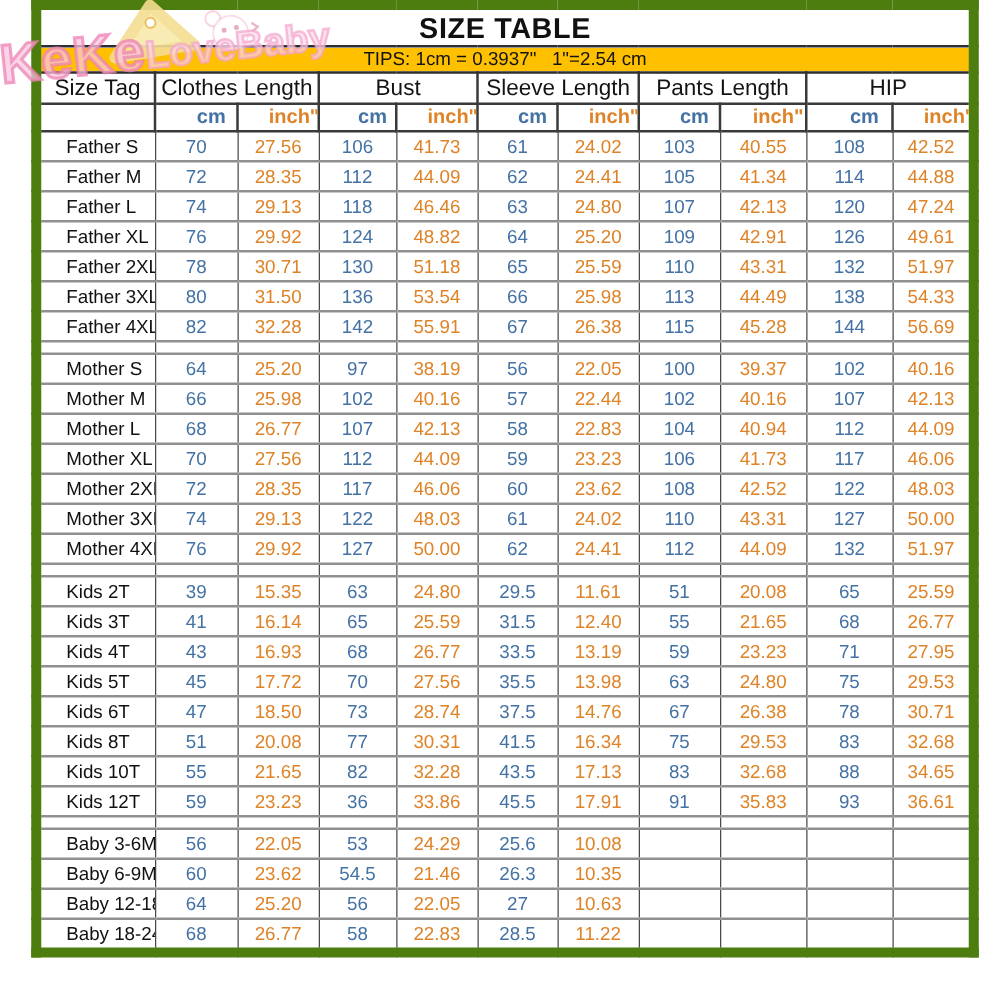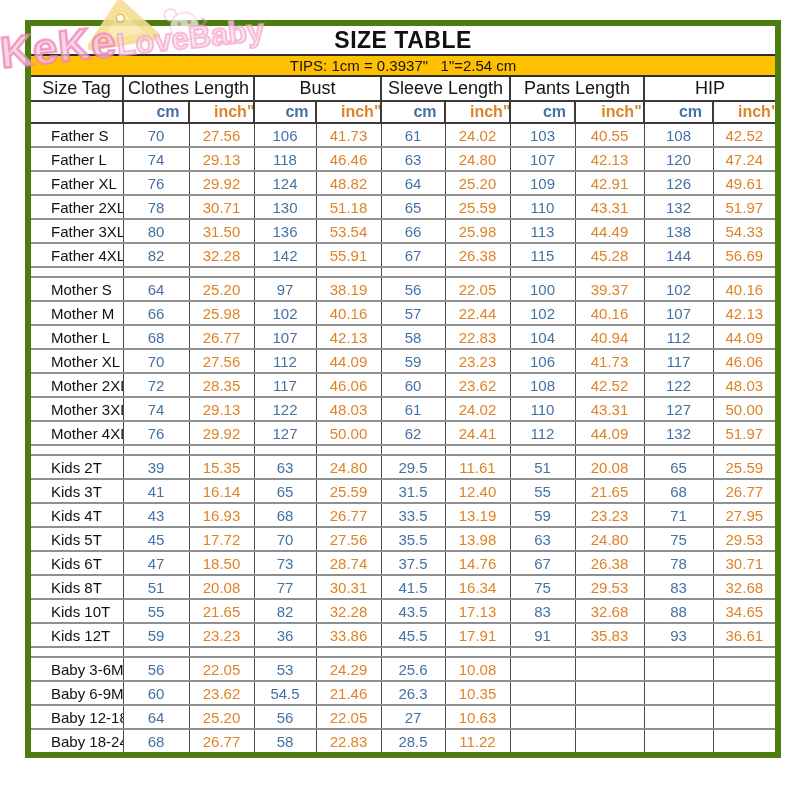--- a/index.html
+++ b/index.html
@@ -10,25 +10,25 @@
     overflow: hidden;
   }
   .sheet {
     position: relative;
     width: 800px; height: 800px;
     background: #ffffff;
     overflow: hidden;
   }
   table.st {
     position: absolute;
-    left: 25px; top: 20px;
+    left: 25px; top: 0;
     width: 750px;
     border-collapse: collapse;
     table-layout: fixed;
-    border: 6px solid #4d7c0f;
+    border: 8px solid #4d7c0f;
   }
   table.st td {
     border: 1px solid #4a4a4a;
     padding: 0;
     overflow: hidden;
     white-space: nowrap;
     color: #161616;
   }
   tr.title-row td {
     height: 28px;
@@ -167,20 +167,33 @@
           <td class="cm">106</td>
           <td class="inch">41.73</td>
           <td class="cm">61</td>
           <td class="inch">24.02</td>
           <td class="cm">103</td>
           <td class="inch">40.55</td>
           <td class="cm">108</td>
           <td class="inch">42.52</td>
         </tr>
         <tr class="data">
+          <td class="tag">Father M</td>
+          <td class="cm">72</td>
+          <td class="inch">28.35</td>
+          <td class="cm">112</td>
+          <td class="inch">44.09</td>
+          <td class="cm">62</td>
+          <td class="inch">24.41</td>
+          <td class="cm">105</td>
+          <td class="inch">41.34</td>
+          <td class="cm">114</td>
+          <td class="inch">44.88</td>
+        </tr>
+        <tr class="data">
           <td class="tag">Father L</td>
           <td class="cm">74</td>
           <td class="inch">29.13</td>
           <td class="cm">118</td>
           <td class="inch">46.46</td>
           <td class="cm">63</td>
           <td class="inch">24.80</td>
           <td class="cm">107</td>
           <td class="inch">42.13</td>
           <td class="cm">120</td>

